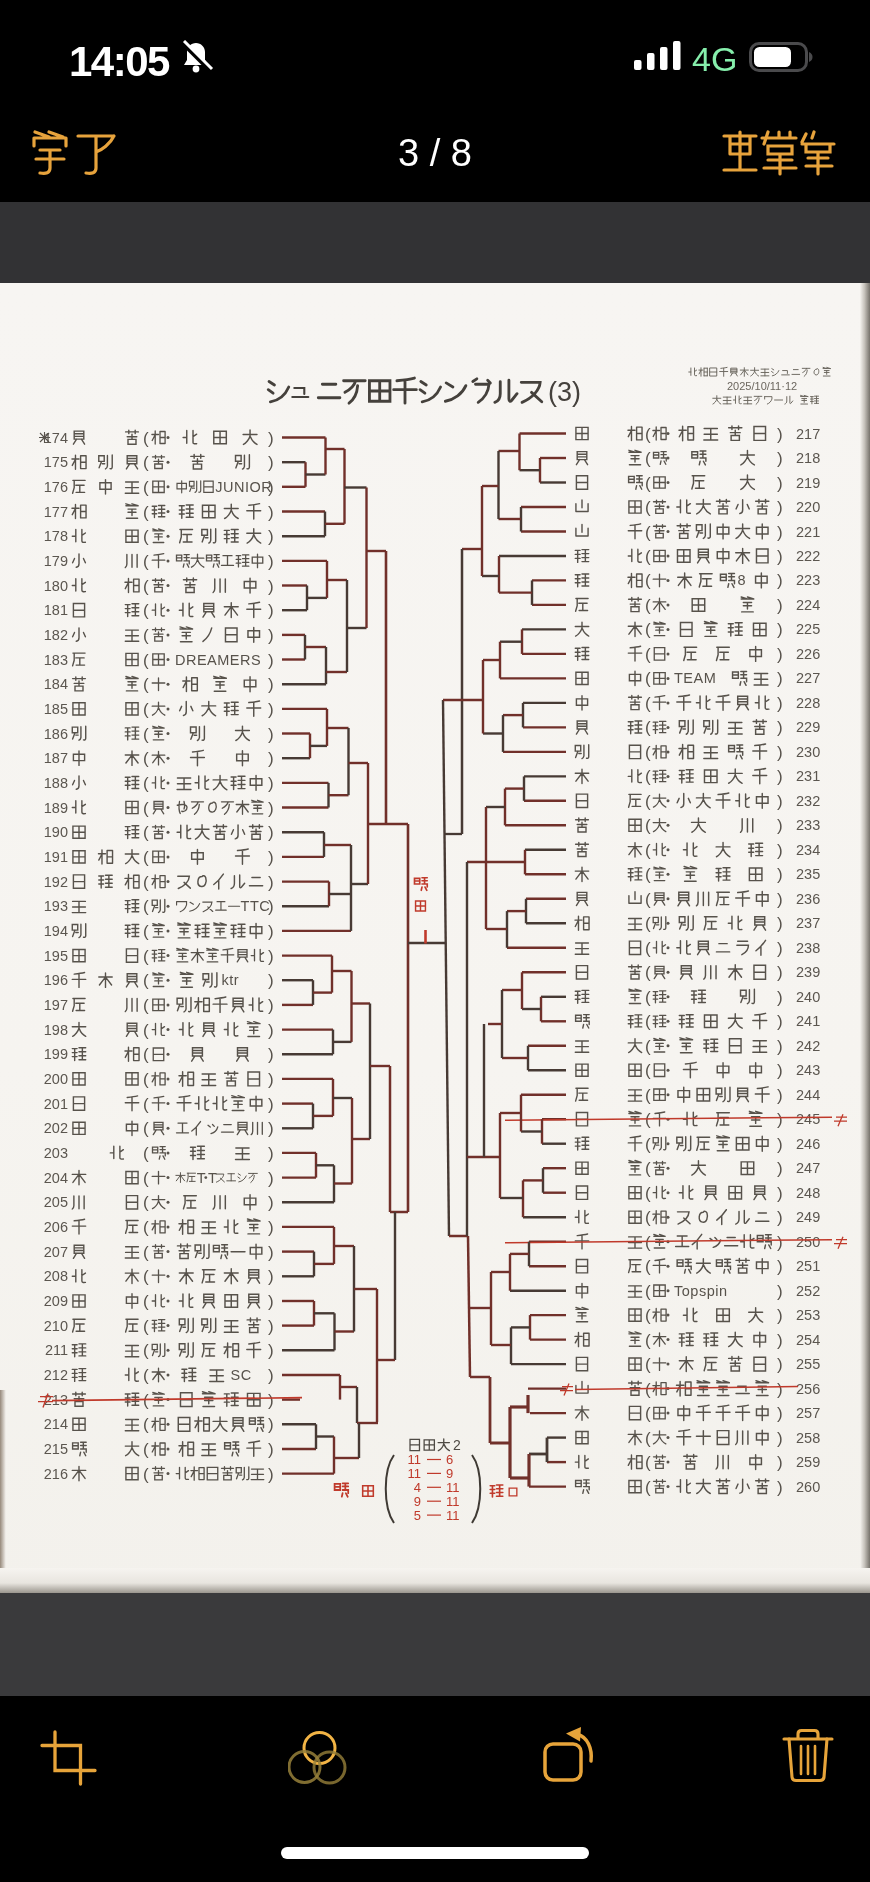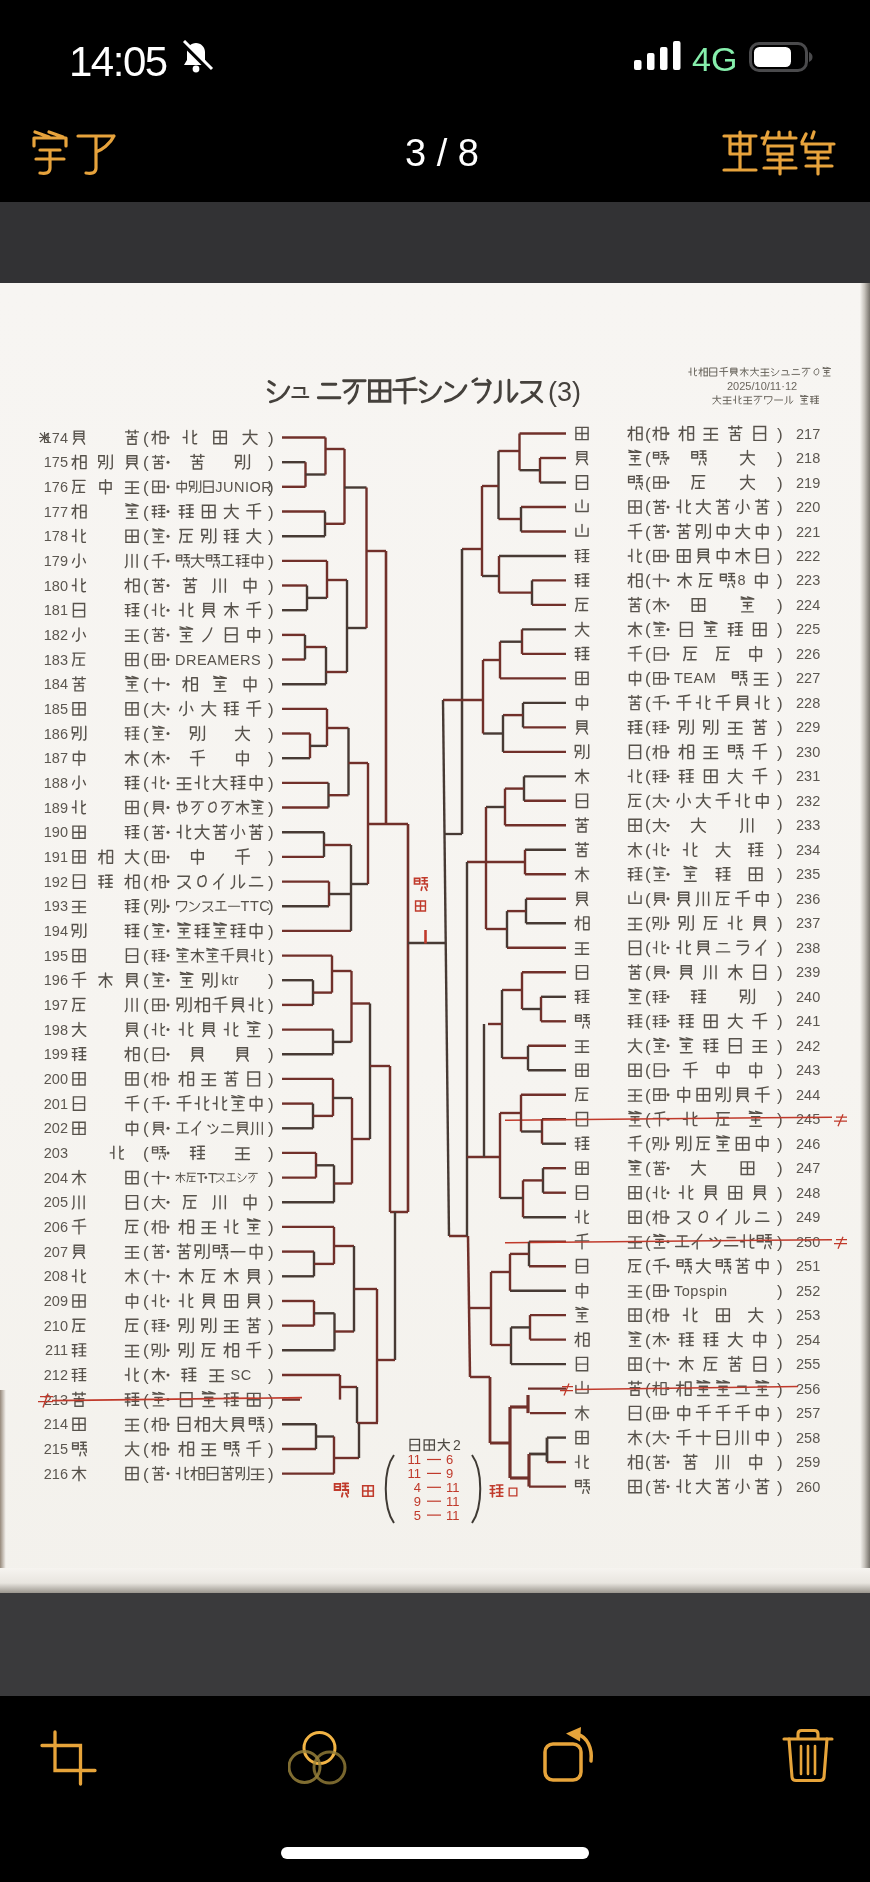--- a/index.html
+++ b/index.html
@@ -1,20 +1,20 @@
 <!DOCTYPE html>
 <html><head><meta charset="utf-8"><style>
 html,body{margin:0;padding:0;background:#000;width:870px;height:1882px;overflow:hidden;}
 body{font-family:"Liberation Sans",sans-serif;position:relative;}
 .abs{position:absolute;}
 </style></head><body>
 
 <div class="abs" style="left:0;top:0;width:870px;height:202px;background:#000;"></div>
 
-<div class="abs" style="left:69px;top:38px;color:#fff;font-size:42px;font-weight:normal;letter-spacing:-1.5px;">14:05</div>
+<div class="abs" style="left:69px;top:38px;color:#fff;font-size:42px;font-weight:bold;letter-spacing:-1.5px;">14:05</div>
 
 <svg class="abs" style="left:178px;top:40px;" width="36" height="36" viewBox="0 0 36 36">
     <path d="M18,3 C13,3 9,7 9,12 L9,20 L6,25 L30,25 L27,20 L27,12 C27,7 23,3 18,3 Z" fill="#fff"></path>
     <circle cx="18" cy="29" r="3.4" fill="#fff"></circle>
     <line x1="4" y1="2" x2="32" y2="30" stroke="#000" stroke-width="5"></line>
     <line x1="6" y1="1" x2="34" y2="29" stroke="#fff" stroke-width="3"></line>
   </svg>
 
 <svg class="abs" style="left:634px;top:41px;" width="48" height="30" viewBox="0 0 48 30">
     <rect x="0" y="19" width="7.5" height="10" rx="2" fill="#fff"></rect>
@@ -31,21 +31,21 @@
     <path d="M60,10 C62.5,11 63.5,13 63.5,15 C63.5,17 62.5,19 60,20 Z" fill="#4a4a4c"></path>
   </svg>
 
 <svg class="abs" style="left:30px;top:130px;" width="90" height="46" viewBox="0 0 90 46">
     <g stroke="#e7a33c" fill="none" stroke-width="3.2" stroke-linecap="round">
       <path d="M19,2 L33,7 M5,2 L19,7 M4,8 H36 M4,8 V16 M36,8 V16 M10,20 H30 M6,29 H34 M20,20 V38 C20,43 16,44 10,43"></path>
       <path d="M48,6 H84 M66,6 V38 C66,43 62,44 56,43 M84,6 C80,14 72,20 66,22"></path>
     </g>
   </svg>
 
-<div class="abs" style="left:398px;top:132px;color:#fff;font-size:38px;margin-left:7px;">3 / 8</div>
+<div class="abs" style="left:398px;top:132px;color:#fff;font-size:38px;">3 / 8</div>
 
 <svg class="abs" style="left:722px;top:130px;" width="118" height="46" viewBox="0 0 118 46">
     <g stroke="#e7a33c" fill="none" stroke-width="3.2" stroke-linecap="round">
       <path d="M2,6 H34 M8,6 V24 M28,6 V24 M8,14 H28 M8,24 H28 M18,2 V40 M2,40 H34"></path>
       <path d="M40,8 H74 M46,2 L42,14 M57,2 V8 M68,2 V8 M46,16 H70 V24 H46 Z M46,30 H70 M42,38 H74 M58,24 V44"></path>
       <path d="M84,4 L80,12 M92,2 L90,8 M80,14 H112 M84,14 V22 H108 V14 M86,28 H106 M84,36 H110 M96,22 V44"></path>
     </g>
   </svg>
 
 <div class="abs" style="left:0;top:202px;width:870px;height:81px;background:#323234;"></div>

